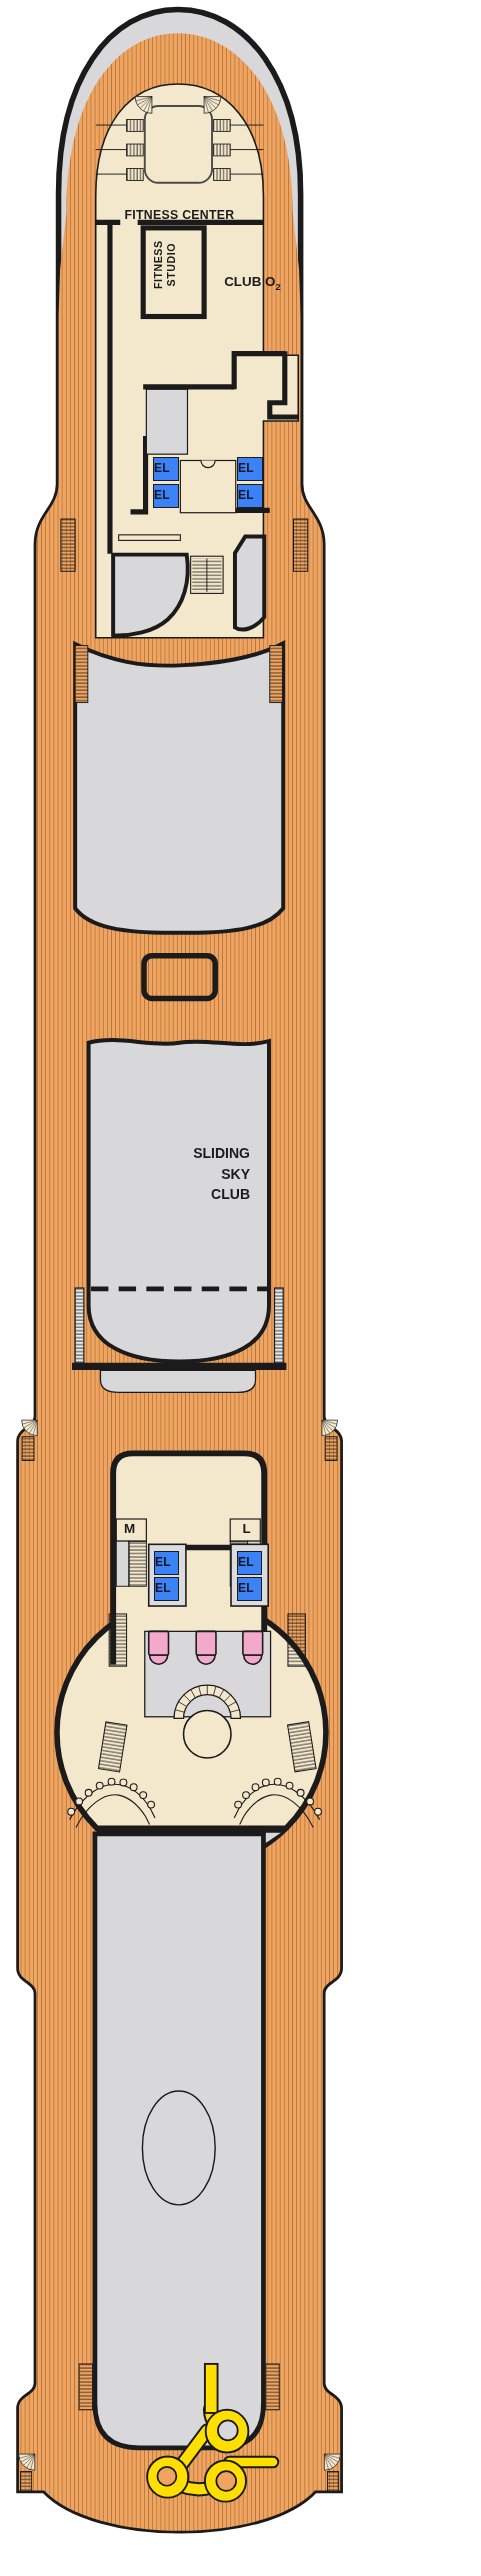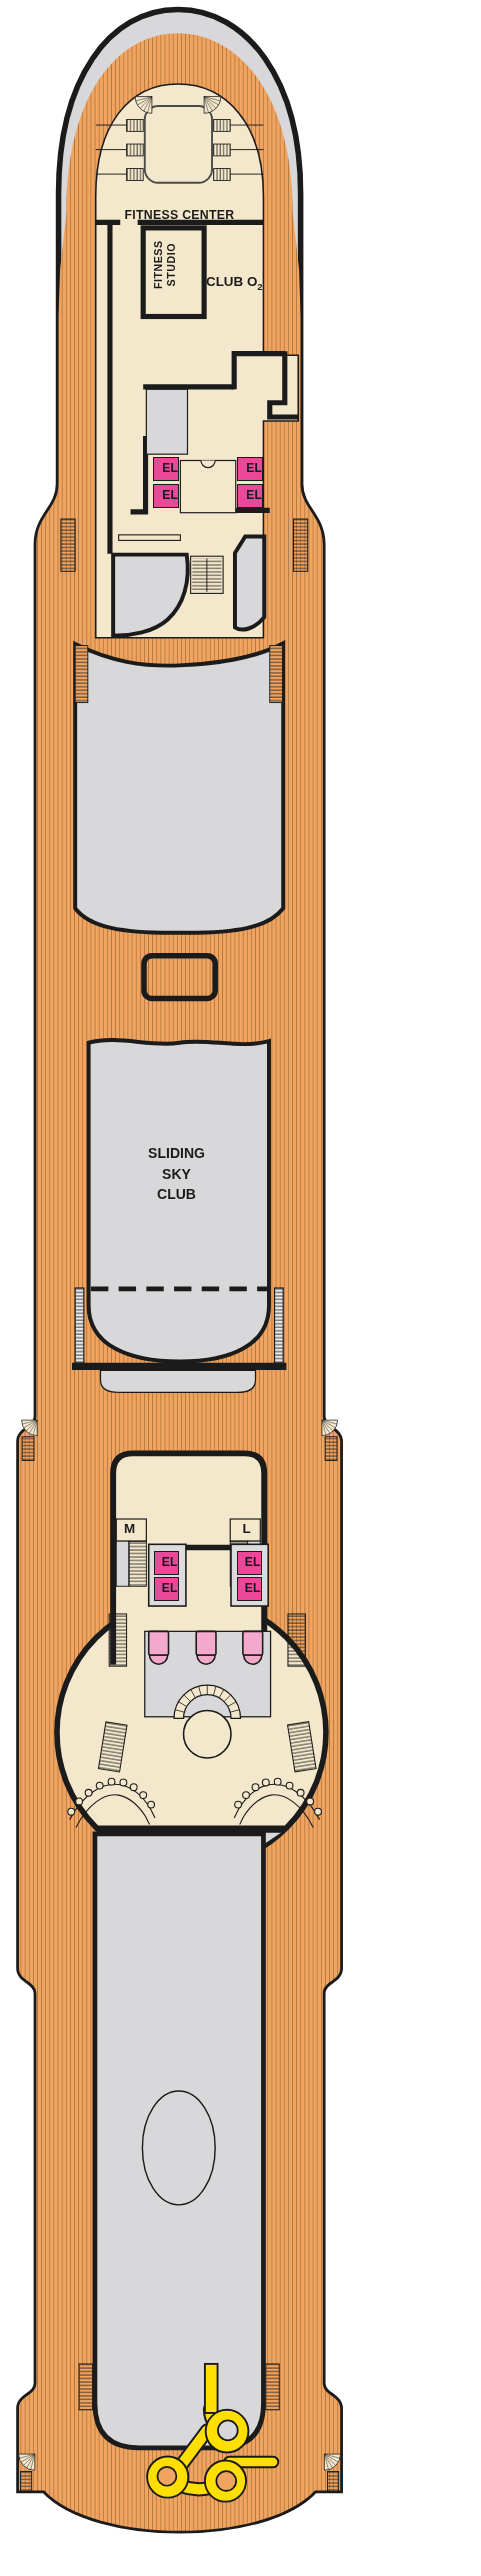--- a/index.html
+++ b/index.html
@@ -5,29 +5,29 @@
   html,body{margin:0;padding:0;background:#ffffff;}
   #scene{position:relative;width:481px;height:2576px;background:#ffffff;overflow:hidden;
          font-family:"Liberation Sans", sans-serif;}
   #scene svg.base{position:absolute;left:0;top:0;}
   .lbl{position:absolute;color:#1b1b1b;font-weight:bold;text-align:center;
        -webkit-user-select:none;user-select:none;white-space:nowrap;}
   .lbl .ln{display:block;}
   #fitness-center-label{left:87px;top:208px;width:185px;font-size:12.3px;letter-spacing:0.3px;}
   #fitness-studio-label{left:121px;top:252px;width:87px;font-size:10.7px;line-height:12.7px;
        transform:rotate(-90deg);letter-spacing:0.5px;}
-  #club-o2-label{left:206px;top:274px;width:93px;font-size:13.4px;text-align:left;}
+  #club-o2-label{left:206px;top:274px;width:93px;font-size:13.4px;text-align:center;}
   #club-o2-label sub{font-size:9.5px;}
-  #sky-dome-label{left:92px;top:1143px;width:169px;font-size:14px;line-height:20.6px;}
+  #sky-dome-label{left:81px;top:1143px;width:169px;font-size:14px;line-height:20.6px;text-align:right;}
   #stair-m-label{left:116px;top:1521px;width:27px;font-size:13.4px;}
   #stair-l-label{left:233px;top:1521px;width:27px;font-size:13.4px;}
   #steakhouse-label{left:119px;top:1754px;width:179px;font-size:14px;line-height:18px;}
-  .el{position:absolute;width:26px;height:24px;background:#ec4899;border:1.7px solid #1b1b1b;
+  .el{position:absolute;width:26px;height:24px;background:#3b82f6;border:1.7px solid #1b1b1b;
       box-sizing:border-box;color:#16161f;font-weight:bold;font-size:12px;line-height:20px;
-      text-align:right;letter-spacing:0.2px;}
+      text-align:left;letter-spacing:0.2px;}
   
   #el-bow-1{left:153px;top:457px;}  #el-bow-2{left:153px;top:484px;}
   #el-bow-3{left:237px;top:457px;}  #el-bow-4{left:237px;top:484px;}
   
   #el-mid-1{left:154px;top:1551px;width:24.5px;} #el-mid-2{left:154px;top:1577px;width:24.5px;}
   #el-mid-3{left:237px;top:1551px;width:24.5px;} #el-mid-4{left:237px;top:1577px;width:24.5px;}
 </style>
 </head>
 <body>
 

